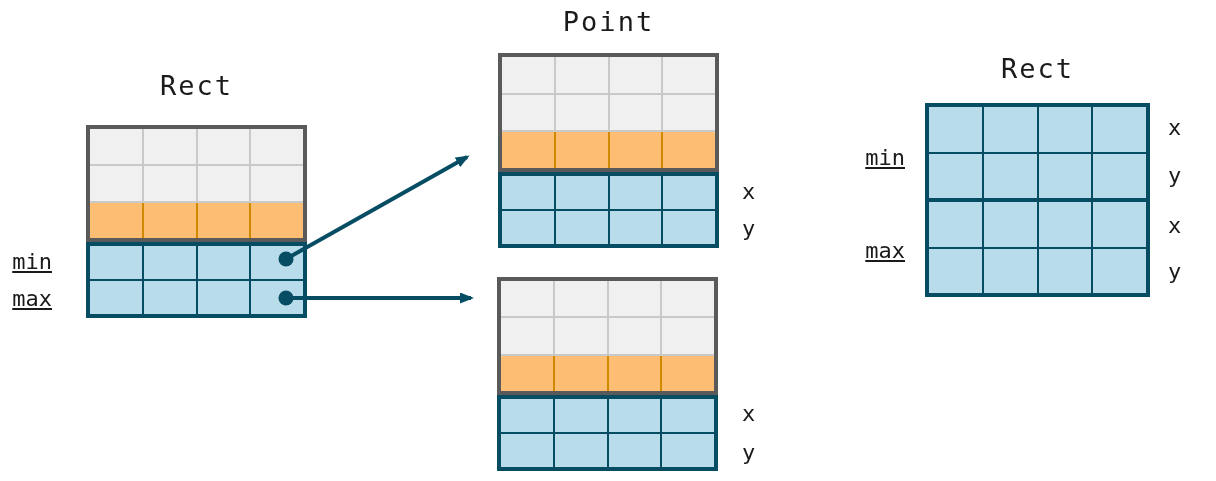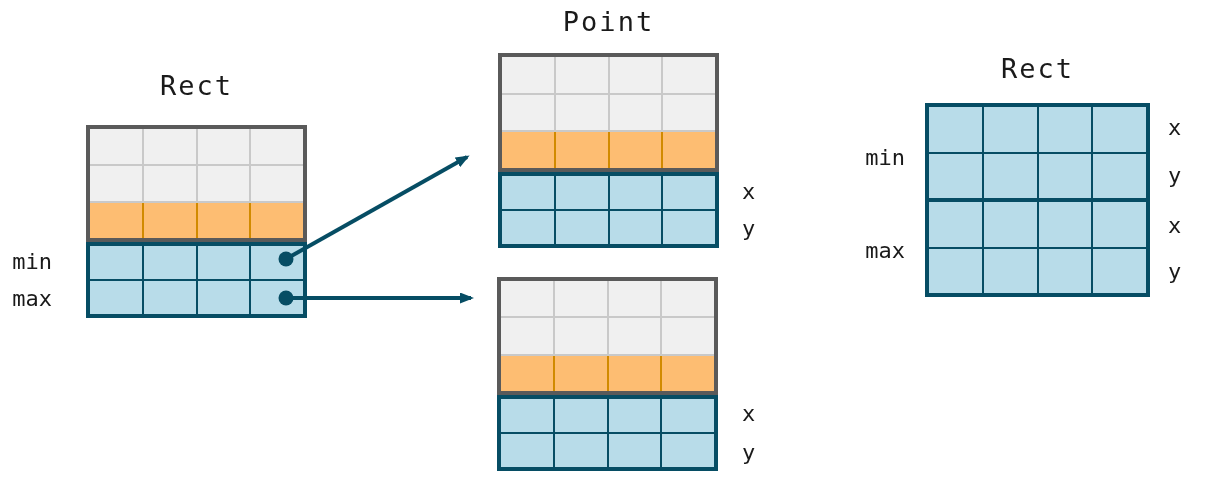--- a/index.html
+++ b/index.html
@@ -51,21 +51,21 @@
   .sec-blue .row + .row { border-top: 2px solid var(--teal); }
   .sec-blue .row.row-thick { border-top-width: 4px; }
   .lbl {
     position: absolute;
     font-size: 22px;
     height: 30px;
     display: flex;
     align-items: center;
     white-space: nowrap;
   }
-  .lbl-right-align { justify-content: flex-end; }
+  .lbl-right-align { justify-content: flex-end; text-decoration: underline; }
   .arrow-layer {
     position: absolute;
     left: 0; top: 0;
     width: 1216px; height: 481px;
     pointer-events: none;
   }
   .arrow-line { stroke: var(--teal); stroke-width: 4; fill: none; }
   .arrow-dot { fill: var(--teal); }
   .arrow-head { fill: var(--teal); }
 </style>

